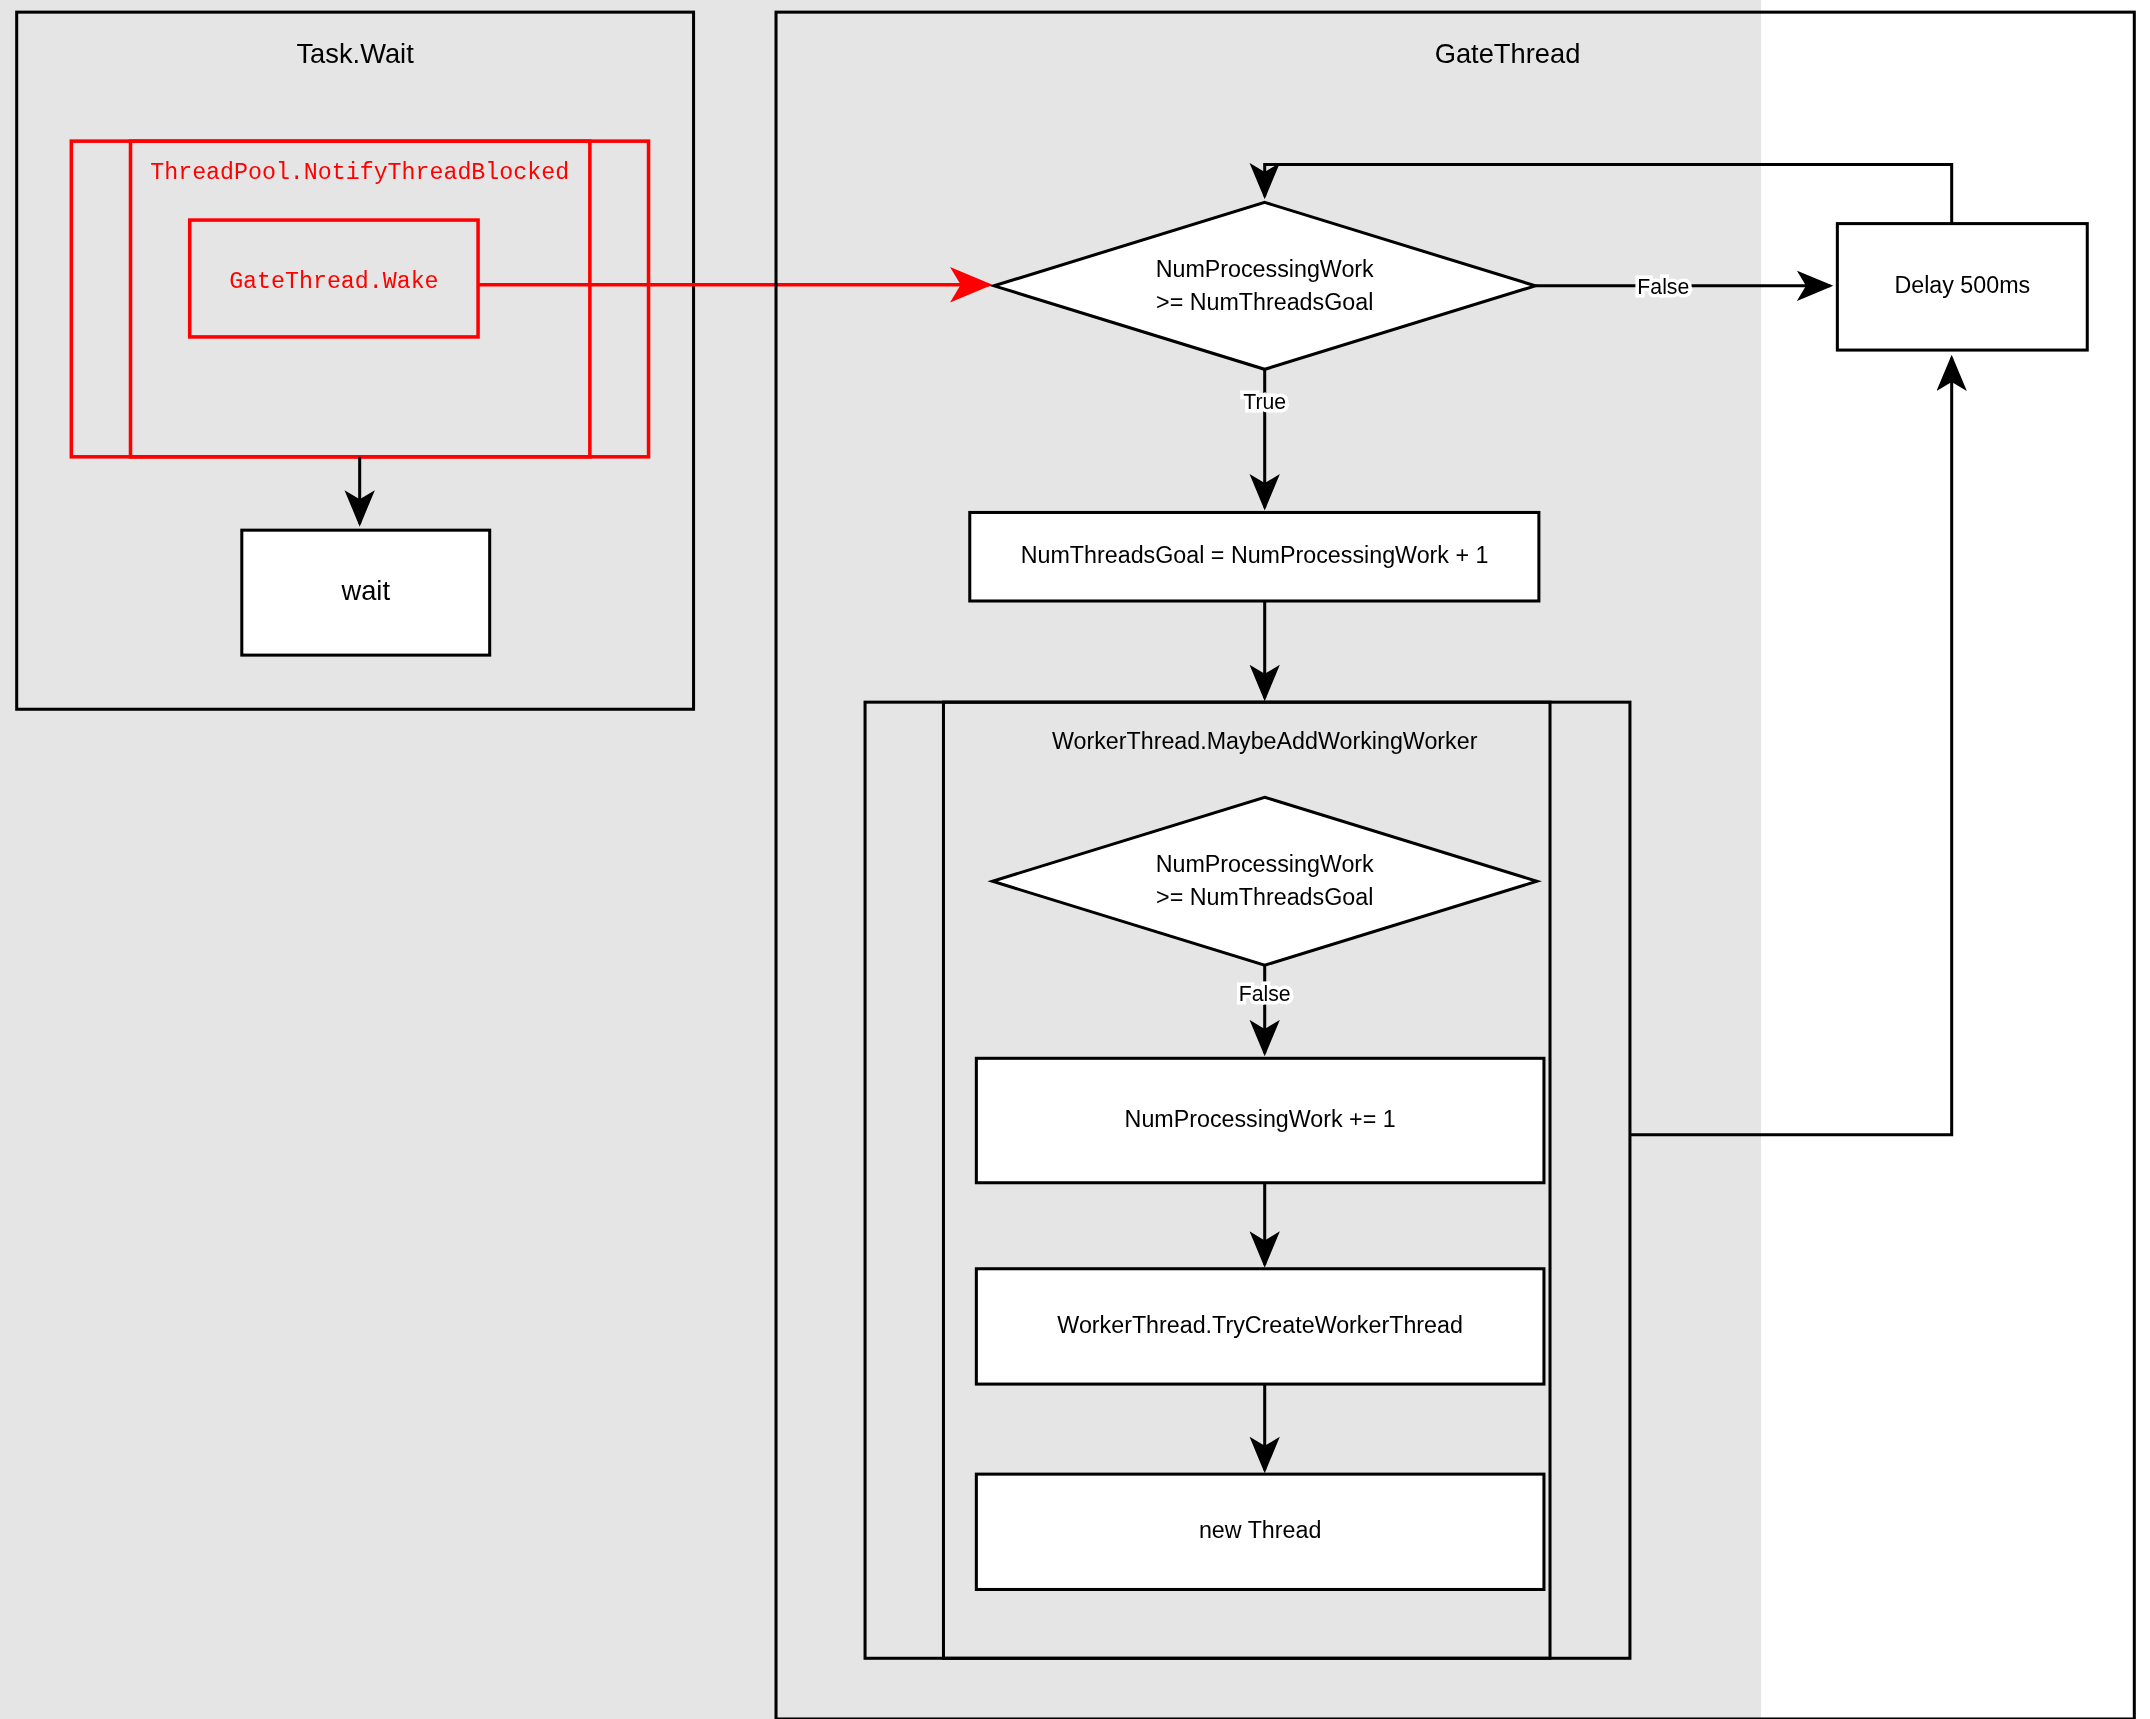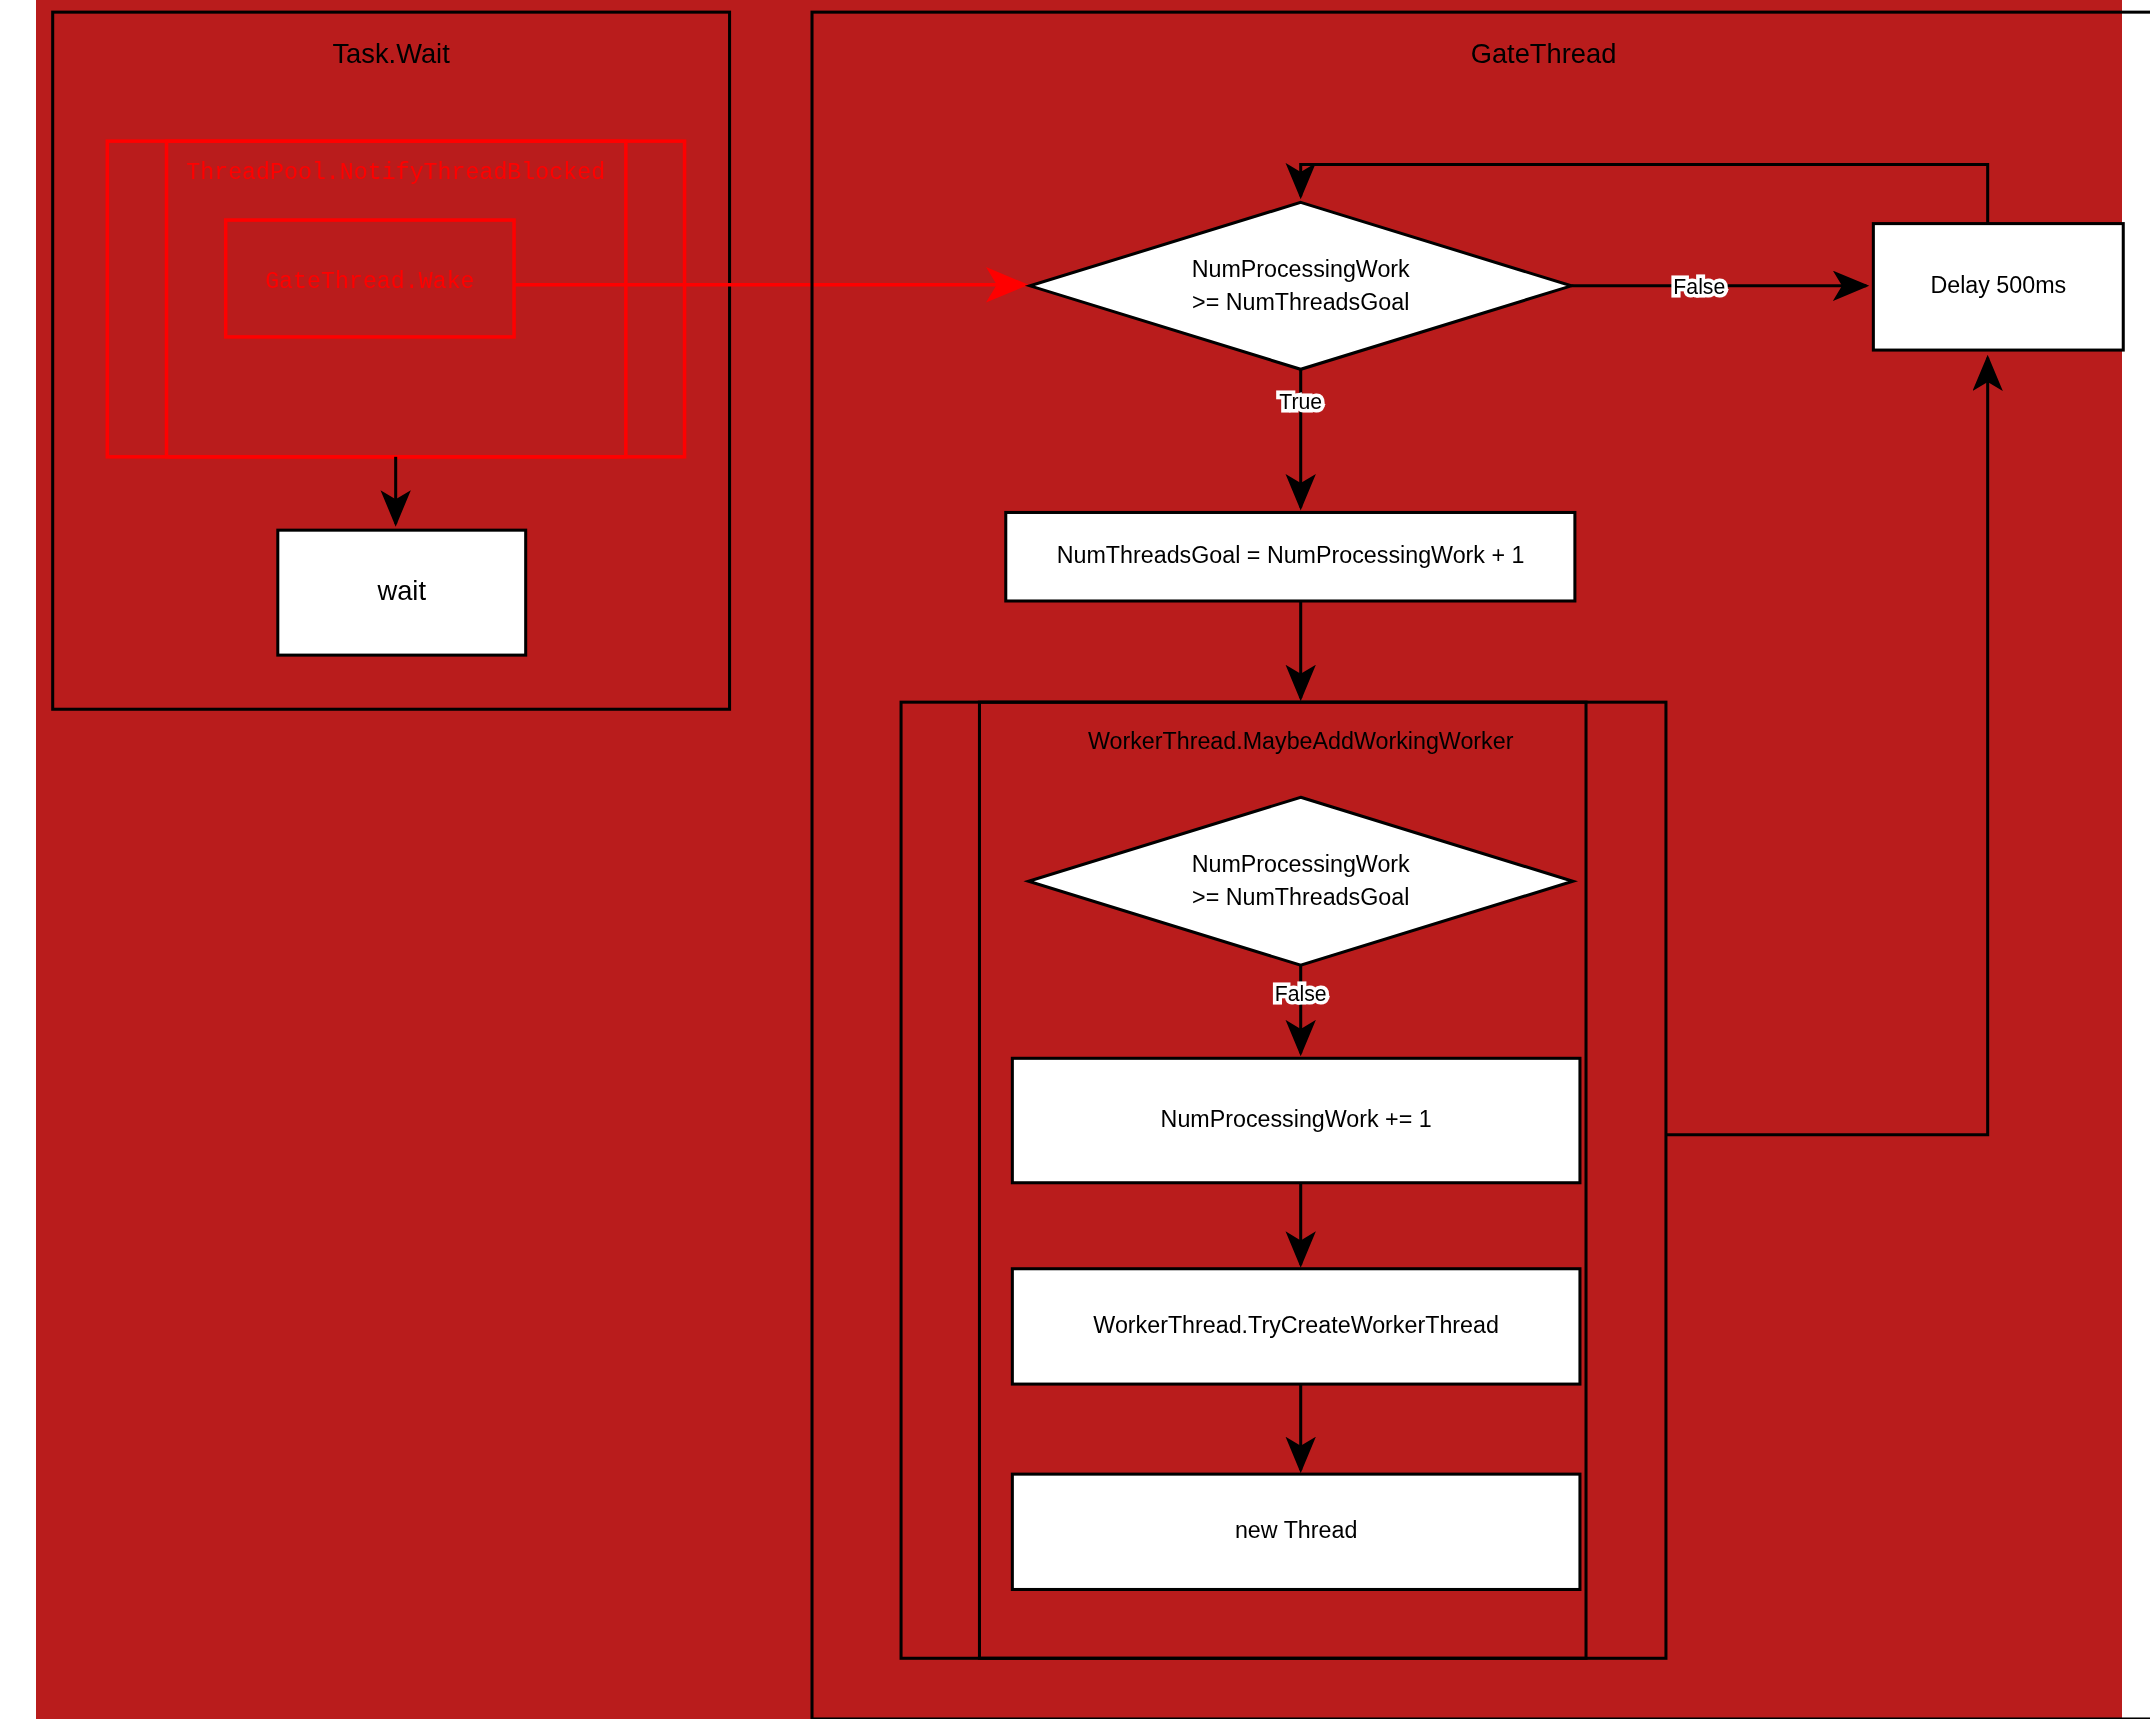--- a/index.html
+++ b/index.html
@@ -2,25 +2,24 @@
 <html style="font-size:8px"><head>
 <meta charset="utf-8">
 <style>
   html, body {
     margin: 0;
     padding: 0;
     background: #ffffff;
   }
   #canvas {
     position: relative;
-    width: 2086px;
+    width: 1761px;
     height: 1720px;
-    background: #b91c1c;
+    background: #e5e5e5;
     font-family: "Liberation Sans", sans-serif;
-    margin-left: 36px;
   }
   svg#diagram {
     position: absolute;
     top: 0; left: 0;
     width: 2151px;
     height: 1720px;
     display: block;
   }
   .node-box {
     fill: #ffffff;

